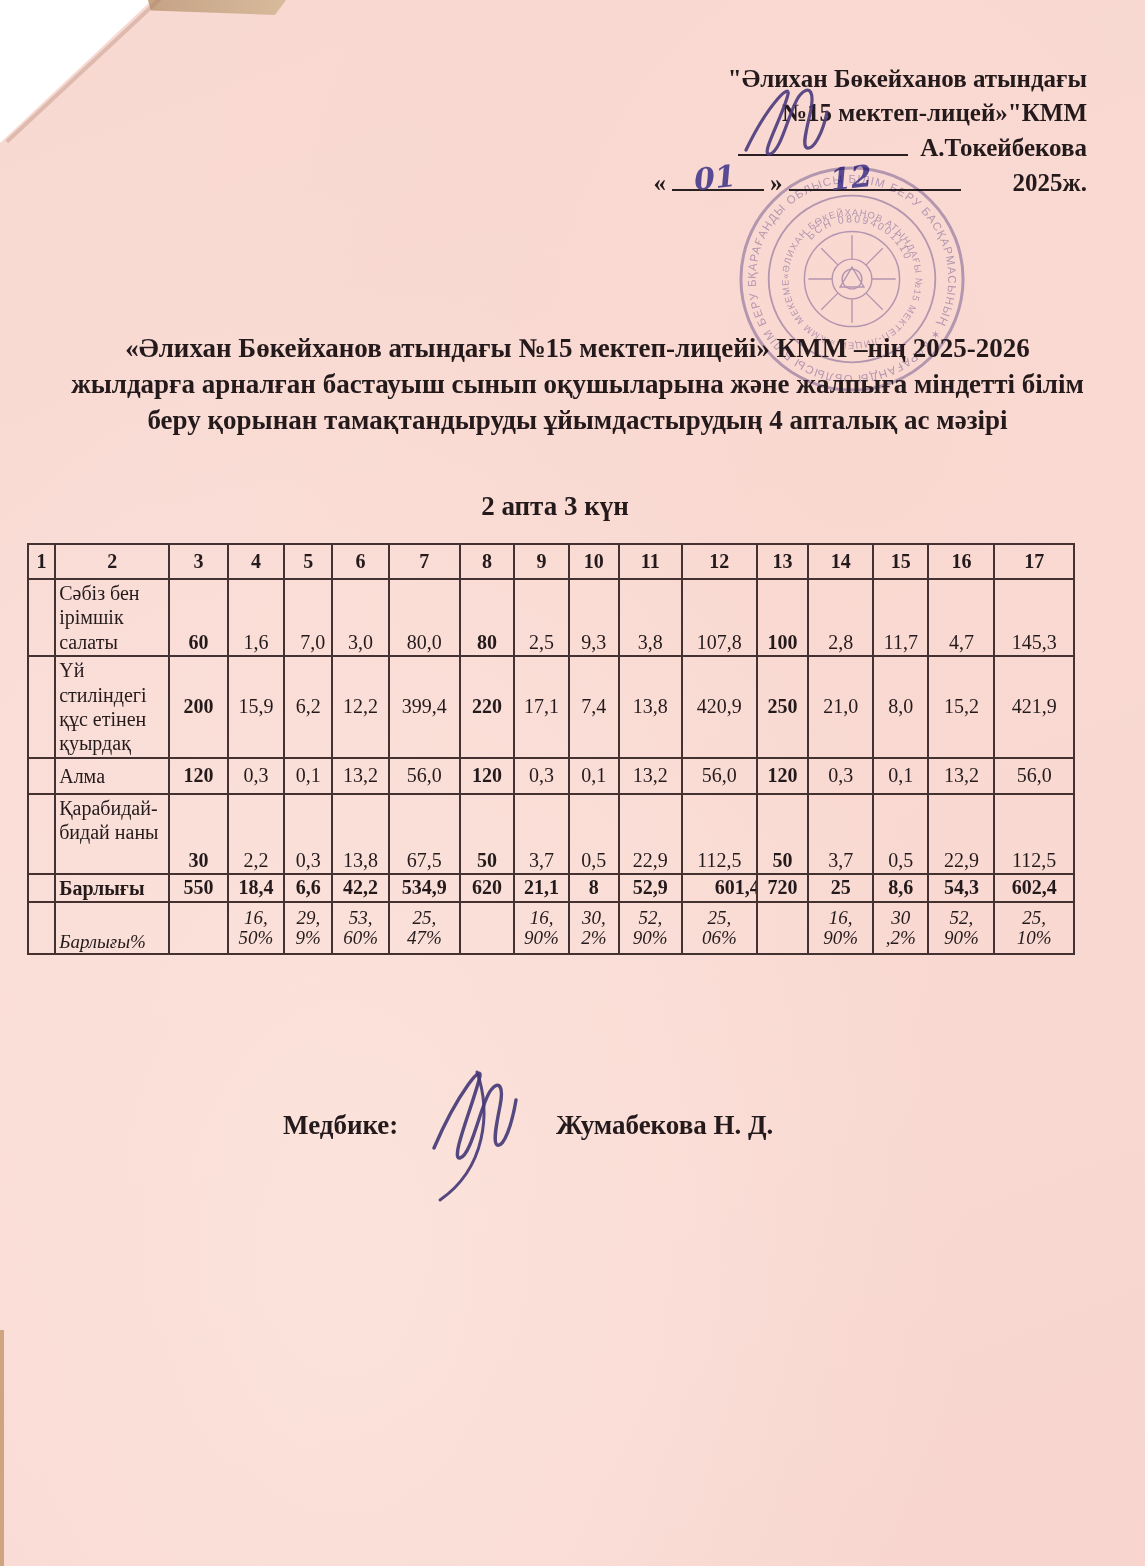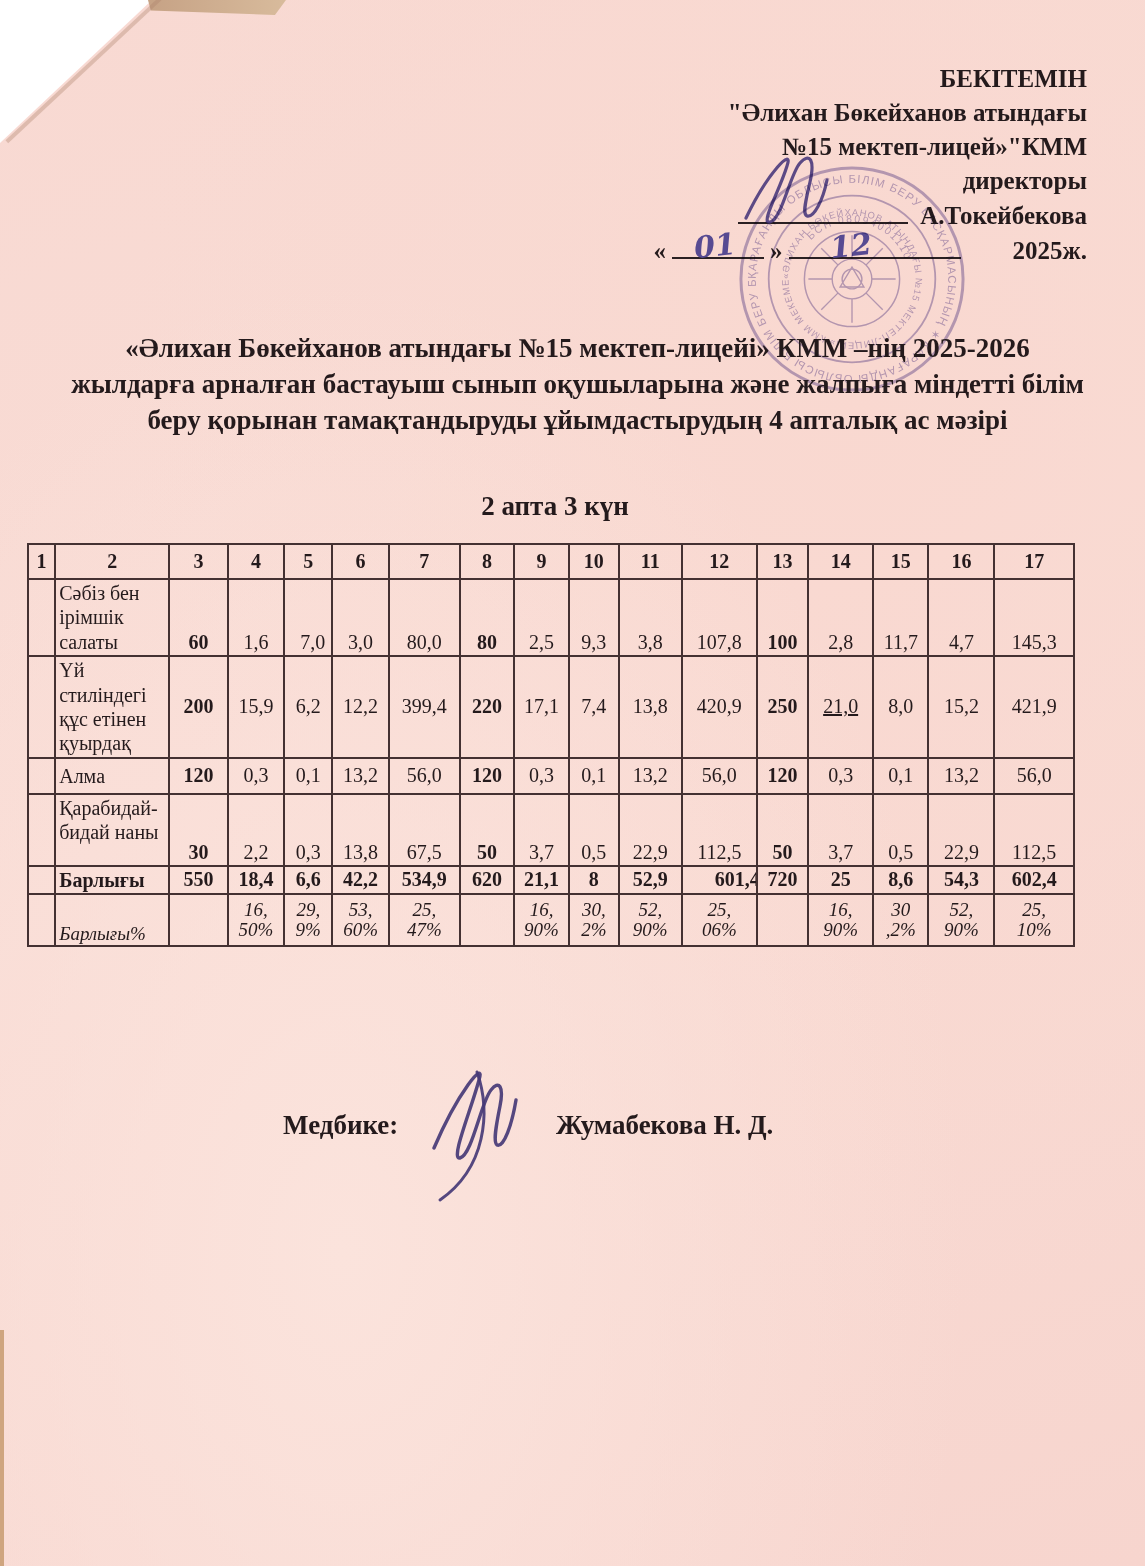--- a/index.html
+++ b/index.html
@@ -63,24 +63,22 @@
 </head>
 <body>
 
 <div class="page">
   <div class="paper"></div>
   <div class="corner-strip"></div>
   <div class="edge-shadow"></div>
   <div class="left-edge"></div>
 
   <div class="approval">
-    <div class="apl">БЕКІТЕМІН</div>
     <div class="apl">"Әлихан Бөкейханов атындағы</div>
     <div class="apl">№15 мектеп-лицей»"КММ</div>
-    <div class="apl">директоры</div>
     <div class="apl">
       <span class="uline w170">
         <svg class="sig-top" width="150" height="92" viewBox="0 0 150 92">
           <path d="M22,76 C44,30 70,4 63,24 C55,50 36,82 46,80 C58,77 66,32 76,21 C86,10 91,18 86,40 C82,58 78,72 83,74 C90,76 99,58 103,38" fill="none" stroke="#4a3a7c" stroke-width="3.2" stroke-linecap="round" opacity=".9"></path>
         </svg>
       </span>
       <span>А.Токейбекова</span>
     </div>
     <div class="apl">
       <span>«</span><span class="uline w90"><span class="hand">01</span></span><span>»</span><span class="uline w175"><span class="hand">12</span></span><span class="yr">2025ж.</span>
@@ -186,21 +184,21 @@
             <td class="val" style="vertical-align: middle;">15,9</td>
             <td class="val" style="vertical-align: middle;">6,2</td>
             <td class="val" style="vertical-align: middle;">12,2</td>
             <td class="val" style="vertical-align: middle;">399,4</td>
             <td class="val wcol" style="vertical-align: middle;">220</td>
             <td class="val" style="vertical-align: middle;">17,1</td>
             <td class="val" style="vertical-align: middle;">7,4</td>
             <td class="val" style="vertical-align: middle;">13,8</td>
             <td class="val" style="vertical-align: middle;">420,9</td>
             <td class="val wcol" style="vertical-align: middle;">250</td>
-            <td class="val" style="vertical-align: middle; text-decoration: underline;">21,0</td>
+            <td class="val" style="vertical-align: middle;">21,0</td>
             <td class="val" style="vertical-align: middle;">8,0</td>
             <td class="val" style="vertical-align: middle;">15,2</td>
             <td class="val" style="vertical-align: middle;">421,9</td>
           </tr>
           <tr style="height: 36px;">
             <td class="rownum"></td>
             <td class="label" style="vertical-align: middle;">Алма</td>
             <td class="val wcol" style="vertical-align: middle;">120</td>
             <td class="val" style="vertical-align: middle;">0,3</td>
             <td class="val" style="vertical-align: middle;">0,1</td>
@@ -210,21 +208,21 @@
             <td class="val" style="vertical-align: middle;">0,3</td>
             <td class="val" style="vertical-align: middle;">0,1</td>
             <td class="val" style="vertical-align: middle;">13,2</td>
             <td class="val" style="vertical-align: middle;">56,0</td>
             <td class="val wcol" style="vertical-align: middle;">120</td>
             <td class="val" style="vertical-align: middle;">0,3</td>
             <td class="val" style="vertical-align: middle;">0,1</td>
             <td class="val" style="vertical-align: middle;">13,2</td>
             <td class="val" style="vertical-align: middle;">56,0</td>
           </tr>
-          <tr style="height: 72px; padding-left: 40px;">
+          <tr style="height: 80px; padding-left: 40px;">
             <td class="rownum"></td>
             <td class="label" style="vertical-align: top;">Қарабидай-бидай наны</td>
             <td class="val wcol" style="vertical-align: bottom;">30</td>
             <td class="val" style="vertical-align: bottom;">2,2</td>
             <td class="val" style="vertical-align: bottom;">0,3</td>
             <td class="val" style="vertical-align: bottom;">13,8</td>
             <td class="val" style="vertical-align: bottom;">67,5</td>
             <td class="val wcol" style="vertical-align: bottom;">50</td>
             <td class="val" style="vertical-align: bottom;">3,7</td>
             <td class="val" style="vertical-align: bottom;">0,5</td>

